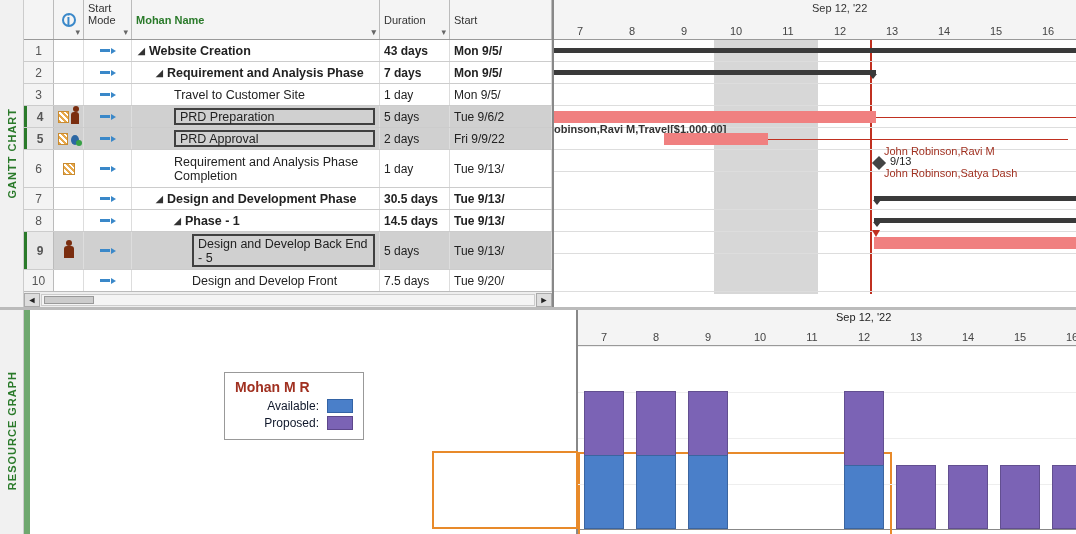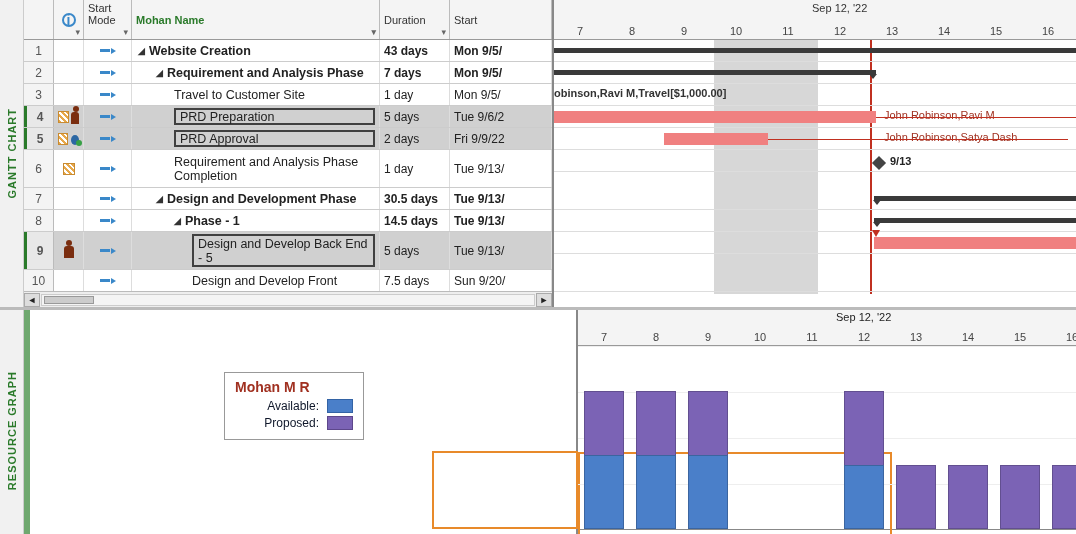--- a/index.html
+++ b/index.html
@@ -123,22 +123,22 @@
   .tl-header .days { position:absolute; bottom:2px; left:0; right:0; display:flex; }
   .tl-header .days span { width:52px; text-align:center; font-size:11px; color:#444; }
   .tl-body { position:relative; height: 254px; }
   .weekend-band { position:absolute; top:0; bottom:0; background:#d7d7d7; }
   .gridline-h { position:absolute; left:0; right:0; border-bottom:1px solid #ddd; }
   .bar-summary { position:absolute; height:5px; background:#3a3a3a; }
   .bar-summary::before,.bar-summary::after{content:"";position:absolute;top:4px;width:0;height:0;border-top:5px solid #3a3a3a;border-left:4px solid transparent;border-right:4px solid transparent;}
   .bar-summary::before{left:-1px;} .bar-summary::after{right:-1px;}
   .bar-task { position:absolute; height:12px; background:#f08080; }
   .milestone { position:absolute; width:10px;height:10px;background:#444;transform:rotate(45deg);}
-  .ms-label { position:absolute; font-size:11px; font-weight:700; }
-  .bar-label { position:absolute; font-size:11px; color:#a03020; white-space:nowrap; }
+  .ms-label { position:absolute; font-size:11px; font-weight:400; }
+  .bar-label { position:absolute; font-size:11px; color:#a03020; white-space:nowrap;margin-top:36px; }
   .crit-line { position:absolute; border-top:1px solid #c03020; height:1px;}
   .crit-arr-down { position:absolute; width:0;height:0;border-top:7px solid #c03020;border-left:4px solid transparent;border-right:4px solid transparent;}
   .vline-red { position:absolute; top:0; bottom:0; border-left:2px solid #c03020;}
 
   
   .rg-left { width: 554px; position:relative; border-right:2px solid #888; background:#fff; }
   .legend-box {
     position:absolute; left:200px; top:62px; width:140px;
     border:1px solid #999; padding:6px 10px;
   }
@@ -373,21 +373,21 @@
                 <span class="bar"></span>
                 <span class="arr"></span>
               </span>
             </div>
             <div class="cell name" style="width: 248px; padding-left: 60px;">
               <div style="display: flex; align-items: center; width: 100%;">
                 <span style="white-space: nowrap;">Design and Develop Front</span>
               </div>
             </div>
             <div class="cell dur" style="width: 70px;">7.5 days</div>
-            <div class="cell start" style="flex: 1 1 0%;">Sun 9/20/</div>
+            <div class="cell start" style="flex: 1 1 0%;">Tue 9/20/</div>
           </div>
         </div>
       <div class="hscroll">
         <div class="btn">◄</div>
         <div class="track">
             <div class="thumb"></div>
           </div>
         <div class="btn" style="margin-left:auto">►</div>
       </div>
     </div>

